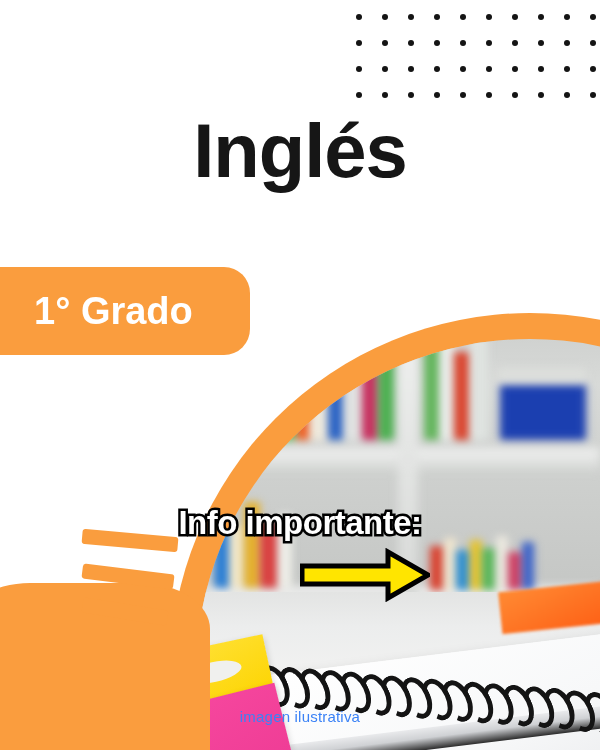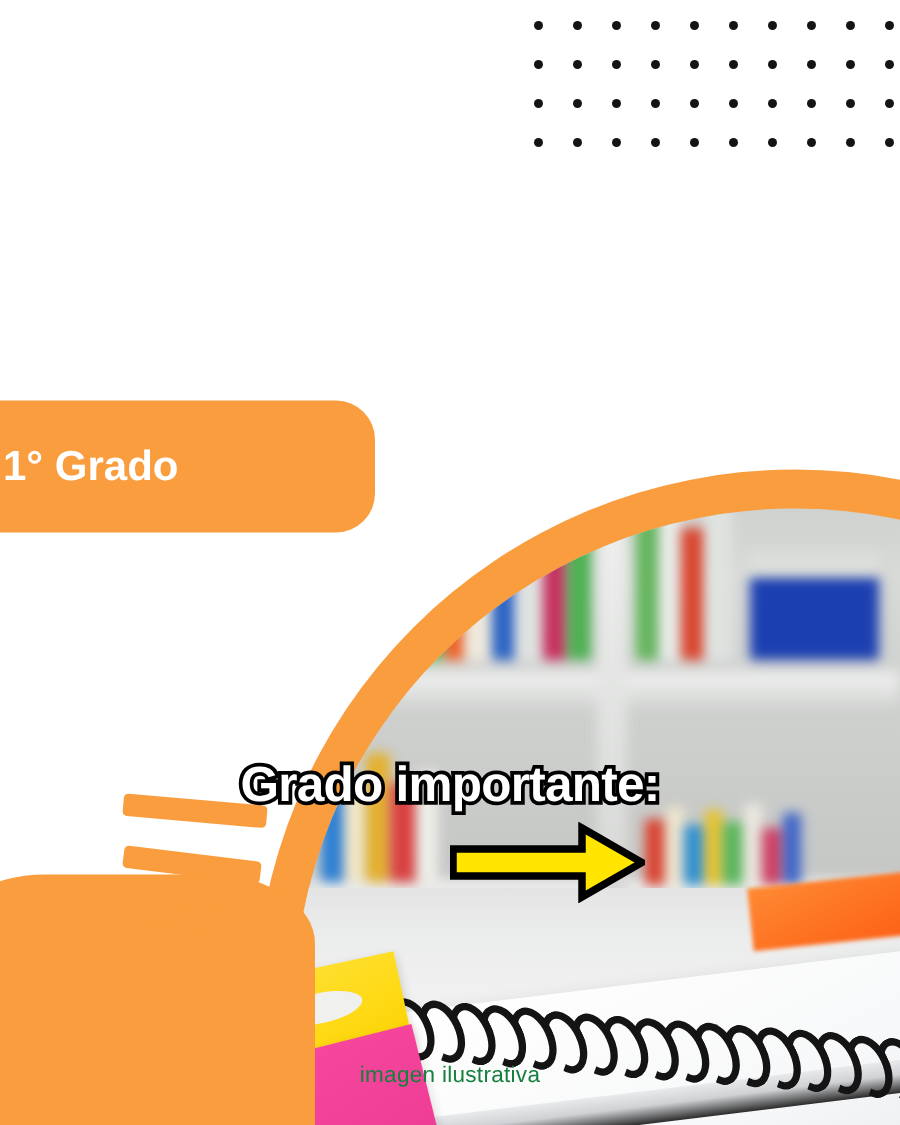--- a/index.html
+++ b/index.html
@@ -55,23 +55,23 @@
     left: -20px;
     top: 267px;
     width: 270px;
     height: 88px;
     background: #FA9D3E;
     border-radius: 0 26px 26px 0;
     display: flex;
     align-items: center;
   }
   .grade-badge-label {
-    margin-left: 22px;
+    margin-left: 54px;
     color: #ffffff;
-    font-size: 28px;
+    font-size: 38px;
     font-weight: bold;
     letter-spacing: 0px;
   }
 
   
   .photo-stage {
     position: absolute;
     left: 0;
     top: 300px;
     width: 600px;
@@ -252,21 +252,21 @@
   }
   .arrow-svg { display: block; }
 
   .caption {
     position: absolute;
     left: 0;
     top: 708px;
     width: 600px;
     text-align: center;
     font-size: 15px;
-    color: #15803d;
+    color: #3b82f6;
     letter-spacing: 0.2px;
   }
 </style>
 </head>
 <body>
 
 <div class="poster">
 
   <div class="dot-grid" id="dot-grid">
       <div class="dot" style="left: 0px; top: 0px; background: rgb(20, 20, 20);"></div>
@@ -304,20 +304,21 @@
       <div class="dot" style="left: 52px; top: 78px; background: rgb(20, 20, 20);"></div>
       <div class="dot" style="left: 78px; top: 78px; background: rgb(20, 20, 20);"></div>
       <div class="dot" style="left: 104px; top: 78px; background: rgb(20, 20, 20);"></div>
       <div class="dot" style="left: 130px; top: 78px; background: rgb(20, 20, 20);"></div>
       <div class="dot" style="left: 156px; top: 78px; background: rgb(20, 20, 20);"></div>
       <div class="dot" style="left: 182px; top: 78px; background: rgb(20, 20, 20);"></div>
       <div class="dot" style="left: 208px; top: 78px; background: rgb(20, 20, 20);"></div>
       <div class="dot" style="left: 234px; top: 78px; background: rgb(20, 20, 20);"></div>
     </div>
 
+  <div class="title">Inglés</div>
 
   <div class="grade-badge">
     <span class="grade-badge-label">1° Grado</span>
   </div>
 
   <div class="photo-stage">
     <div class="arch-ring"></div>
     <div class="photo-clip">
       <div class="photo">
 
@@ -397,21 +398,21 @@
 
       </div>
     </div>
   </div>
 
   <div class="corner-block"></div>
   <div class="stripe s1"></div>
   <div class="stripe s2"></div>
   <div class="stripe s3"></div>
 
-  <div class="info-line">Grado importante:</div>
+  <div class="info-line">Info importante:</div>
 
   <div class="slide-row">
     <svg class="arrow-svg" width="130" height="54" viewBox="0 0 130 54">
       <polygon points="2,18 88,18 88,4 128,27 88,50 88,36 2,36" fill="#FFE500" stroke="#000000" stroke-width="5" stroke-linejoin="miter"></polygon>
     </svg>
   </div>
 
   <div class="caption">imagen ilustrativa</div>
 
 </div>

